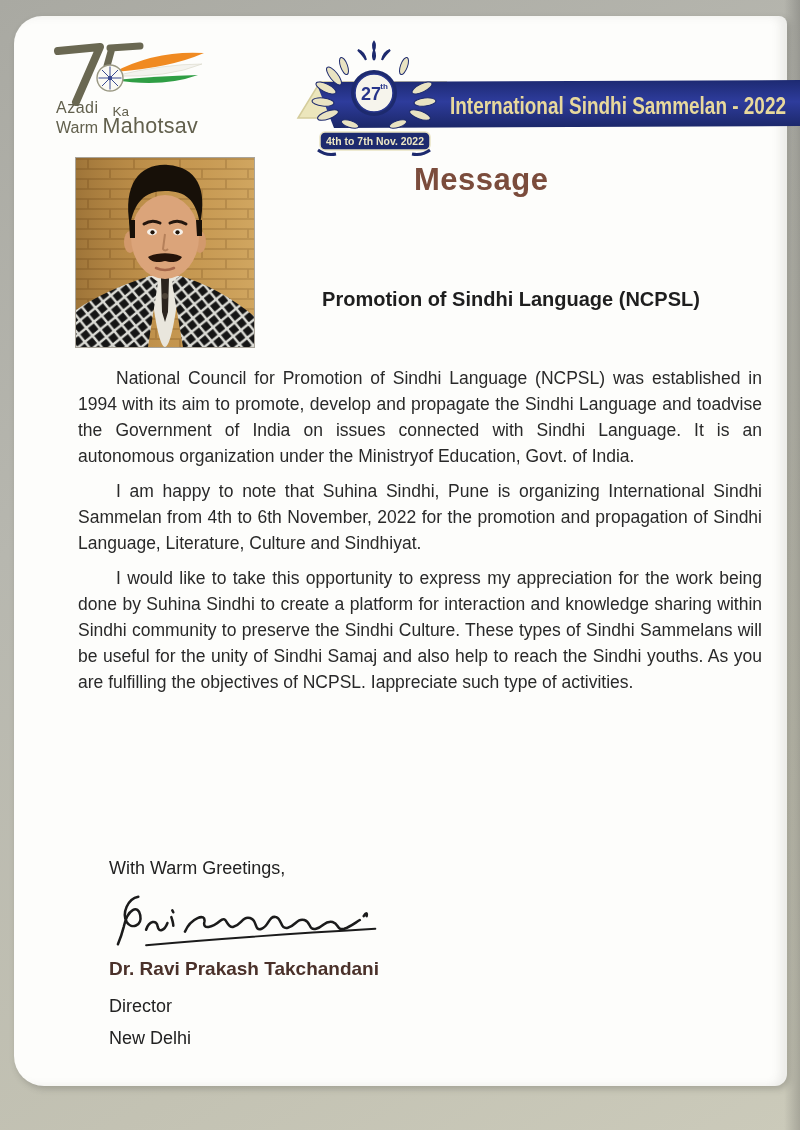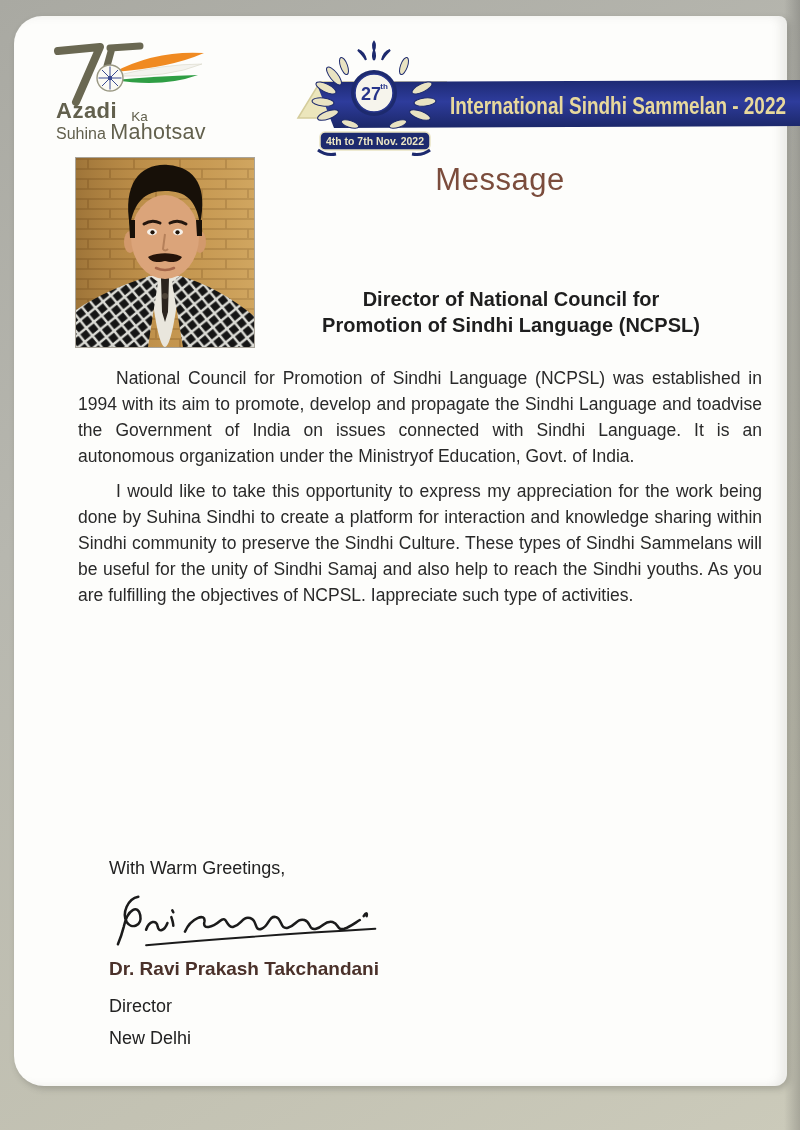--- a/index.html
+++ b/index.html
@@ -19,33 +19,33 @@
   .page {
     position: absolute; left: 14px; top: 16px; width: 773px; height: 1070px;
     background: #fdfdfb;
     border-radius: 28px 8px 12px 30px;
     box-shadow: inset -7px 0 9px rgba(90,90,80,0.10), 2px 3px 6px rgba(60,60,55,0.25);
   }
 
   
   .logo { position: absolute; left: 38px; top: 22px; width: 190px; }
   .logo-words { margin-top: -10px; margin-left: 4px; color: #62604d; line-height: 1.02; }
-  .lw1 .azadi { font-size: 22px; font-weight: 700; letter-spacing: 0.5px; }
+  .lw1 .azadi { font-size: 16px; font-weight: 400; letter-spacing: 0.5px; }
   .lw1 .ka { font-size: 13.5px; font-weight: 500; position: relative; top: 3px; left: 2px; padding-left: 12px; }
   .lw2 .amrit { font-size: 16px; font-weight: 500; }
   .lw2 .maho { font-size: 21.5px; font-weight: 400; letter-spacing: 0.3px; }
 
   
   .banner { position: absolute; left: 254px; top: 24px; width: 533px; height: 116px; }
   .banner svg text { font-family: "Liberation Sans", sans-serif; }
 
   
   .message-heading {
-    position: absolute; left: 361px; top: 146px; width: 250px;
-    text-align: center; font-size: 31px; font-weight: 400;
+    position: absolute; left: 400px; top: 146px; width: 250px;
+    text-align: left; font-size: 31px; font-weight: 700;
     color: #7b4c3c; letter-spacing: 0.5px;
   }
 
   
   .photo {
     position: absolute; left: 62px; top: 142px; width: 178px; height: 189px;
     outline: 1px solid #a9a49a;
   }
 
   
@@ -97,21 +97,21 @@
           <line x1="66" y1="32" x2="50" y2="48"></line>
         </g>
         <circle cx="58" cy="40" r="2.2" fill="#3a4a92"></circle>
       </g>
     </svg>
     <div class="logo-words">
       <div class="lw1">
         <span class="azadi">Azadi</span><span class="ka">Ka</span>
       </div>
       <div class="lw2">
-        <span class="amrit">Suhina</span>
+        <span class="amrit">Warm</span>
         <span class="maho">Mahotsav</span>
       </div>
     </div>
   </div>
 
   <div class="banner">
     <svg width="533" height="116" viewBox="0 0 533 116">
       <defs>
         <linearGradient id="ribbonGrad" x1="0" y1="0" x2="0" y2="1">
           <stop offset="0" stop-color="#1d2a72"></stop>
@@ -204,26 +204,26 @@
     <circle cx="101.5" cy="74.3" r="2.1" fill="#1d1208"></circle>
 
     <path d="M89,76 L87,91 Q89,94 92,91" fill="none" stroke="#b5805a" stroke-width="2"></path>
 
     <path d="M72,99 C80,94 98,94 106,99 C102,106 93,104 89,103 C85,104 76,106 72,99 Z" fill="#241309"></path>
 
     <path d="M80,110 Q89,114 98,110" fill="none" stroke="#a5674a" stroke-width="2.5" stroke-linecap="round"></path>
   </svg>
 
   <div class="recipient-title">
-    <div>Director of National Council for</div>
     <div>Promotion of Sindhi Language (NCPSL)</div>
   </div>
 
   <div class="letter-body">
     <p>National Council for Promotion of Sindhi Language (NCPSL) was established in 1994 with its aim to promote, develop and propagate the Sindhi Language and toadvise the Government of India on issues connected with Sindhi Language. It is an autonomous organization under the Ministryof Education, Govt. of India.</p>
+    <p>I am happy to note that Suhina Sindhi, Pune is organizing International Sindhi Sammelan from 4th to 6th November, 2022 for the promotion and propagation of Sindhi Language, Literature, Culture and Sindhiyat.</p>
     <p>I would like to take this opportunity to express my appreciation for the work being done by Suhina Sindhi to create a platform for interaction and knowledge sharing within Sindhi community to preserve the Sindhi Culture. These types of Sindhi Sammelans will be useful for the unity of Sindhi Samaj and also help to reach the Sindhi youths. As you are fulfilling the objectives of NCPSL. Iappreciate such type of activities.</p>
   </div>
 
   <div class="closing">
     <div class="greeting">With Warm Greetings,</div>
     <svg class="signature" viewBox="0 0 280 66" fill="none" stroke="#1b1b1b" stroke-width="2.6" stroke-linecap="round">
       <path d="M24,8 C13,10 7,25 12,34 C17,42 28,38 26,27 C24,16 13,20 9,39 C7,47 5,52 3,57"></path>
       <path d="M32,42 C35,33 43,31 44,39 C45,45 51,43 54,35"></path>
       <path d="M58,29 C59,32 60,35 60,38 M59,22 L60,24"></path>
       <path d="M72,44 C78,30 94,24 92,34 C90,42 100,40 108,33 C116,26 114,41 122,39 C130,37 131,28 139,30 C147,32 143,44 151,41 C159,38 158,27 166,29 C172,31 170,42 178,40 C186,38 187,30 195,32 C202,34 199,43 207,41 C215,39 216,32 224,34 C231,36 228,43 236,41 C242,39 247,35 252,32"></path>

